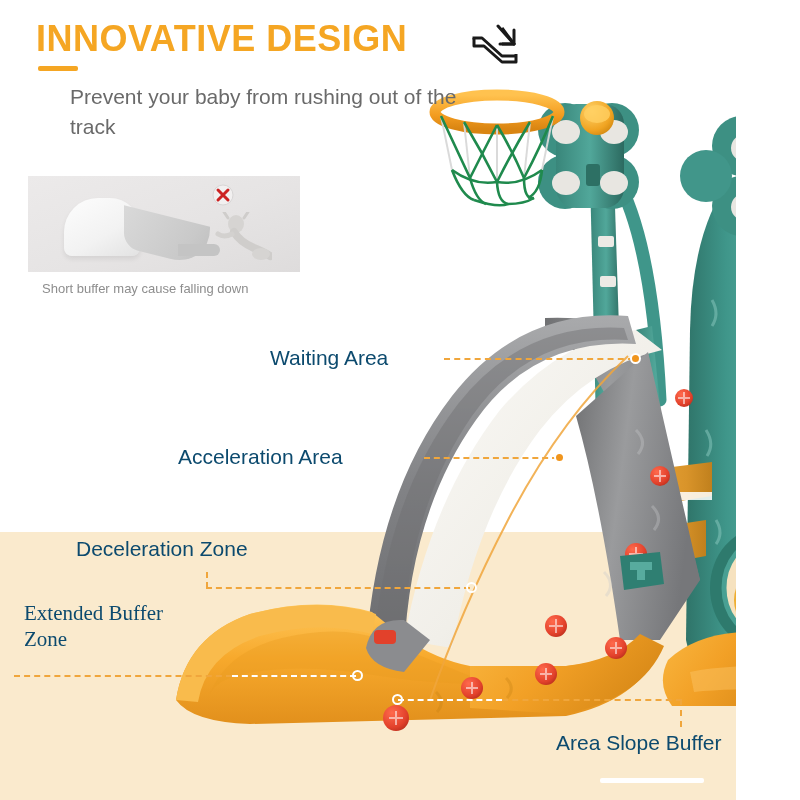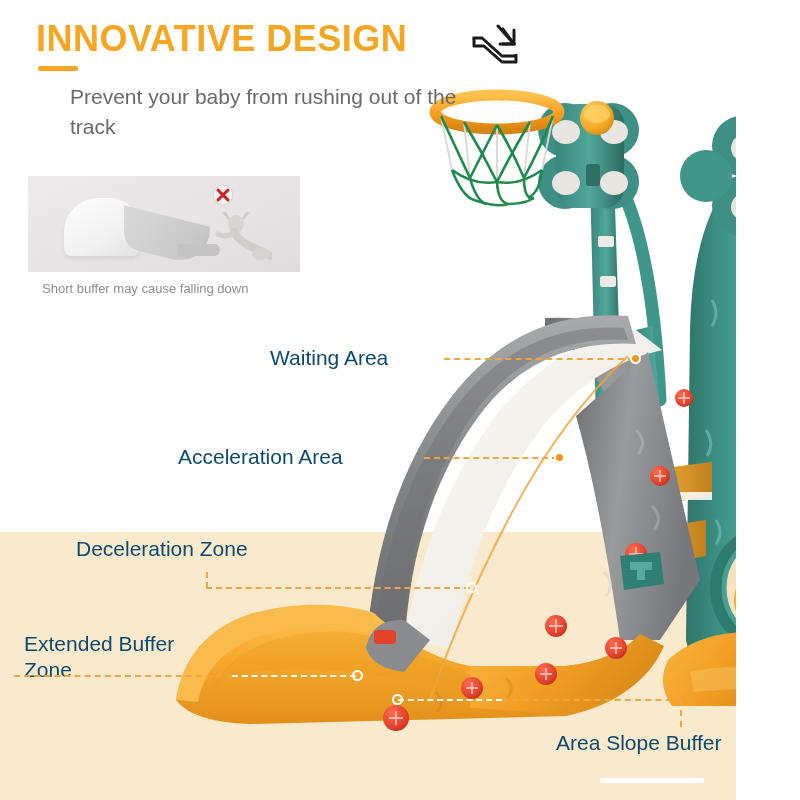--- a/index.html
+++ b/index.html
@@ -63,21 +63,21 @@
   .product{position:absolute;left:0;top:0;width:800px;height:800px;}
 
   
   .label{
     position:absolute;font-size:21px;color:#0c4a6e;font-weight:300;
     white-space:nowrap;line-height:1.25;
   }
   .lbl-waiting{left:270px;top:345px;}
   .lbl-accel{left:178px;top:444px;}
   .lbl-decel{left:76px;top:523px;margin-top:13px;}
-  .lbl-extended{left:24px;top:631px;white-space:normal;width:170px;}
+  .lbl-extended{left:24px;top:600px;white-space:normal;width:170px;font-family:Liberation Serif, serif;}
   .lbl-safe{left:556px;top:730px;}
 
   
   .dash-h{position:absolute;height:0;border-top:2px dashed #f0a63c;}
   .dash-v{position:absolute;width:0;border-left:2px dashed #f0a63c;}
   .dash-h.white{border-top-color:#ffffff;}
   .dot{position:absolute;width:11px;height:11px;border-radius:50%;
        background:#f0951d;border:2px solid #fff;box-sizing:border-box;}
   .dot.hollow{background:transparent;border:2px solid #ffffff;}
 

